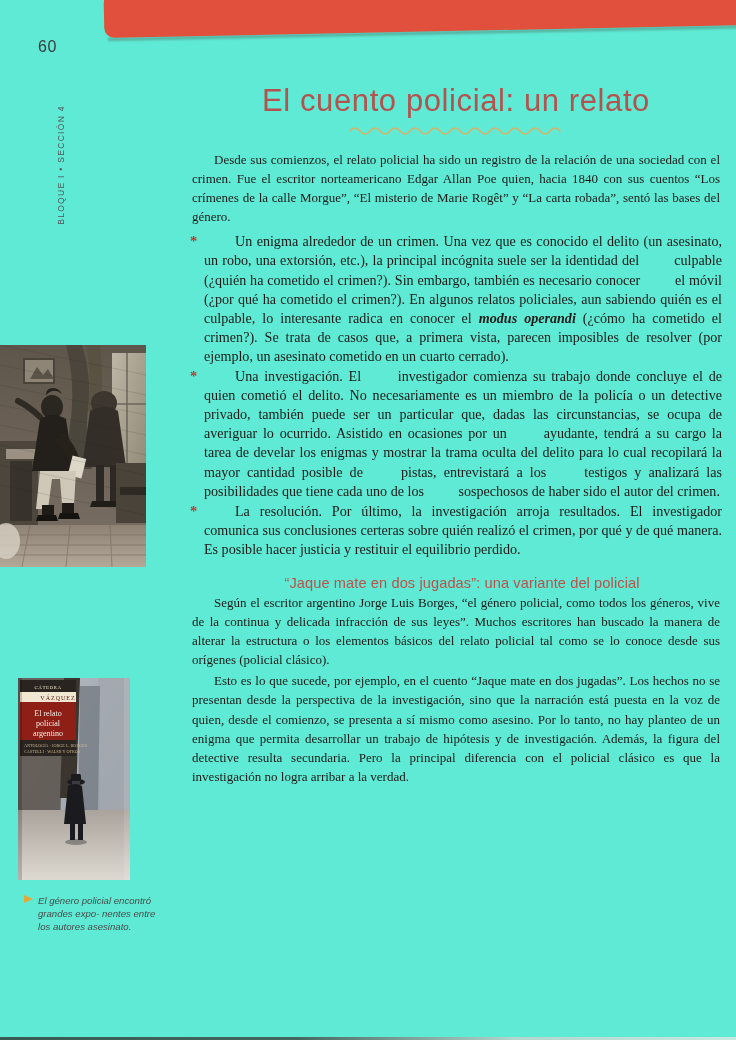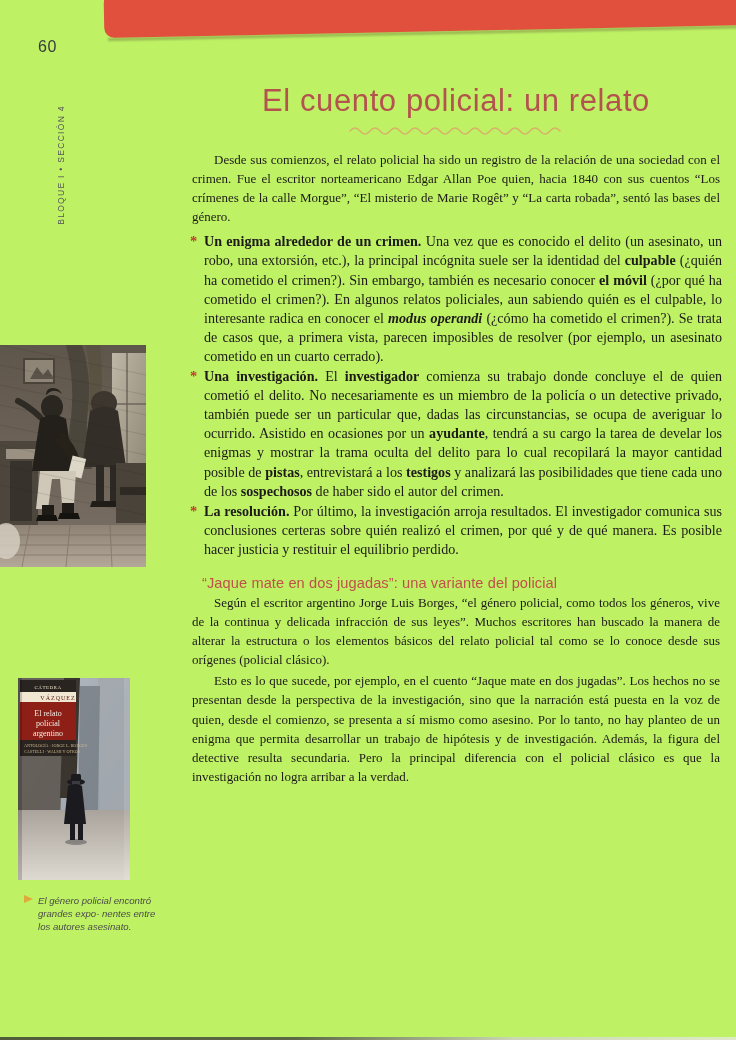--- a/index.html
+++ b/index.html
@@ -5,21 +5,21 @@
   html,body{margin:0;padding:0;}
   body{
     width:736px;height:1040px;
     background:#ffffff;
     font-family:"Liberation Serif",serif;
     overflow:hidden;
     position:relative;
   }
   .page{
     position:absolute;inset:0;
-    background:#bef264;
+    background:#5eead4;
   }
   
   .banner-wrap{
     position:absolute;left:0;top:-14px;width:736px;height:80px;
     overflow:hidden;pointer-events:none;
   }
   .banner{
     position:absolute;left:104px;top:8px;width:680px;height:44px;
     background:#e0503c;
     border-radius:10px 0 0 10px;
@@ -114,29 +114,30 @@
     color:#1d1a18;
     margin-bottom:1px;
     hyphens:auto;
   }
   .list li .ast{
     position:absolute;left:0;top:0;
     color:#c0392b;
     font-size:14.5px;
     font-weight:700;
   }
-  b{font-weight:700;}
+  b{font-weight:400;margin-left:31px;}
   i.mo{font-style:italic;font-weight:700;}
   h2.sub{
     margin:16px 0 2px 12px;
     font-family:"Liberation Sans",sans-serif;
     font-weight:400;
     font-size:14.6px;
     color:#c0504a;
     letter-spacing:.1px;
+    text-align:center;
   }
   .scan-edge{
     position:absolute;left:0;bottom:0;width:736px;height:3px;
     background:linear-gradient(90deg,#2b2b2b 0%,#3a3a3a 40%,#cfcfcf 70%,#e8e8e8 100%);
     opacity:.75;
   }
 </style>
 </head>
 <body>
 

